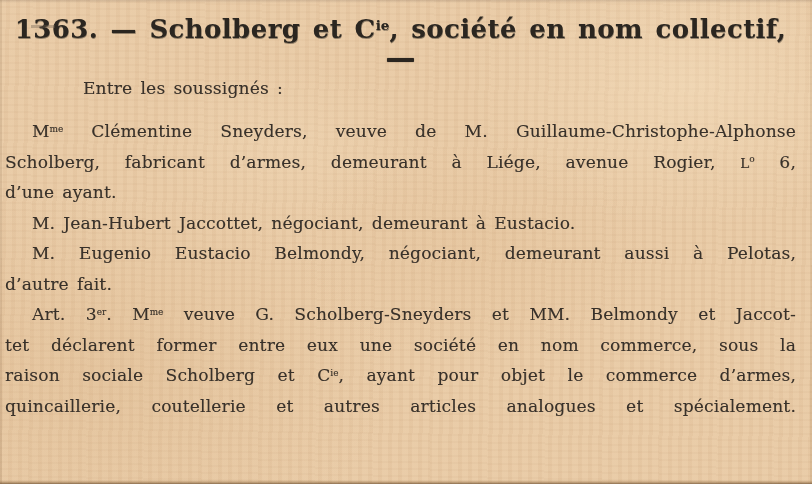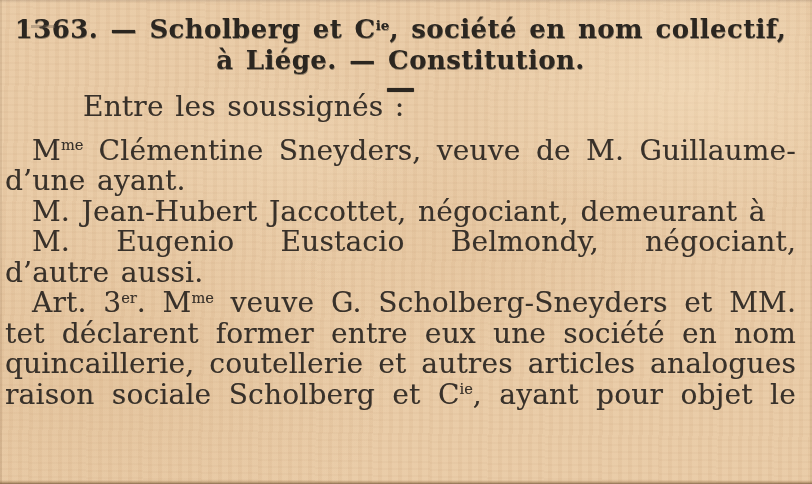--- a/index.html
+++ b/index.html
@@ -39,21 +39,22 @@
   .rule-dash {
     width: 27px;
     height: 4px;
     background: #2b2620;
     margin: 13px auto 0 auto;
     border-radius: 1px;
     box-shadow: 0 0 1px rgba(43,38,32,0.8);
   }
   
   .body-text {
-    font-size: 28px;
+    margin-top: 11px;
+    font-size: 17px;
     line-height: 30.5px;
     color: #38312a;
     word-spacing: 2.5px;
     letter-spacing: 0.2px;
     text-shadow: 0.3px 0.4px 0 rgba(56,46,36,0.35);
   }
   .line { height: 30.5px; overflow: hidden; }
   .line.justify { text-align: justify; text-align-last: justify; }
   .line.indent { padding-left: 27px; }
   .line.indent-lg { padding-left: 78px; }
@@ -92,32 +93,32 @@
     background: rgba(130,100,70,0.13);
   }
 </style>
 </head>
 <body>
 
 <div class="page">
   <div class="faint-dash"></div>
   <div class="heading" id="heading">
       <div class="line head-line"><span>1363. — Scholberg et C</span><span class="sup">ie</span><span>, société en nom collectif,</span></div>
-      <div class="line head-line"><span>à Liége. — Constitution.</span></div>
     </div>
   <div class="rule-dash"></div>
   <div class="body-text" id="body-text">
       <div class="line  indent-lg"><span>Entre les soussignés :</span></div>
       <div class="line  indent justify gap-before"><span>M</span><span class="sup">me</span><span> Clémentine Sneyders, veuve de M. Guillaume-Christophe-Alphonse</span></div>
+      <div class="line  justify"><span>Scholberg, fabricant d’armes, demeurant à Liége, avenue Rogier, </span><span class="sc">L</span><span class="sup">o</span><span> 6,</span></div>
       <div class="line"><span>d’une ayant.</span></div>
-      <div class="line  indent"><span>M. Jean-Hubert Jaccottet, négociant, demeurant à Pelotas.</span></div>
+      <div class="line  indent"><span>M. Jean-Hubert Jaccottet, négociant, demeurant à Eustacio.</span></div>
       <div class="line  indent justify"><span>M. Eugenio Eustacio Belmondy, négociant, demeurant aussi à Pelotas,</span></div>
-      <div class="line"><span>d’autre aussi.</span></div>
+      <div class="line"><span>d’autre fait.</span></div>
       <div class="line  indent justify"><span>Art. 3</span><span class="sup">er</span><span>. M</span><span class="sup">me</span><span> veuve G. Scholberg-Sneyders et MM. Belmondy et Jaccot-</span></div>
-      <div class="line  justify"><span>tet déclarent former entre eux une société en nom collectif, sous la</span></div>
+      <div class="line  justify"><span>tet déclarent former entre eux une société en nom commerce, sous la</span></div>
+      <div class="line  justify"><span>raison sociale Scholberg et C</span><span class="sup">ie</span><span>, ayant pour objet le commerce d’armes,</span></div>
       <div class="line  justify"><span>quincaillerie, coutellerie et autres articles analogues et spécialement.</span></div>
-      <div class="line  justify"><span>raison sociale Scholberg et C</span><span class="sup">ie</span><span>, ayant pour objet le commerce d’armes,</span></div>
     </div>
   <div class="edge-top"></div>
   <div class="edge-bottom"></div>
   <div class="edge-left"></div>
   <div class="edge-right"></div>
 </div>
 
 </body></html>

